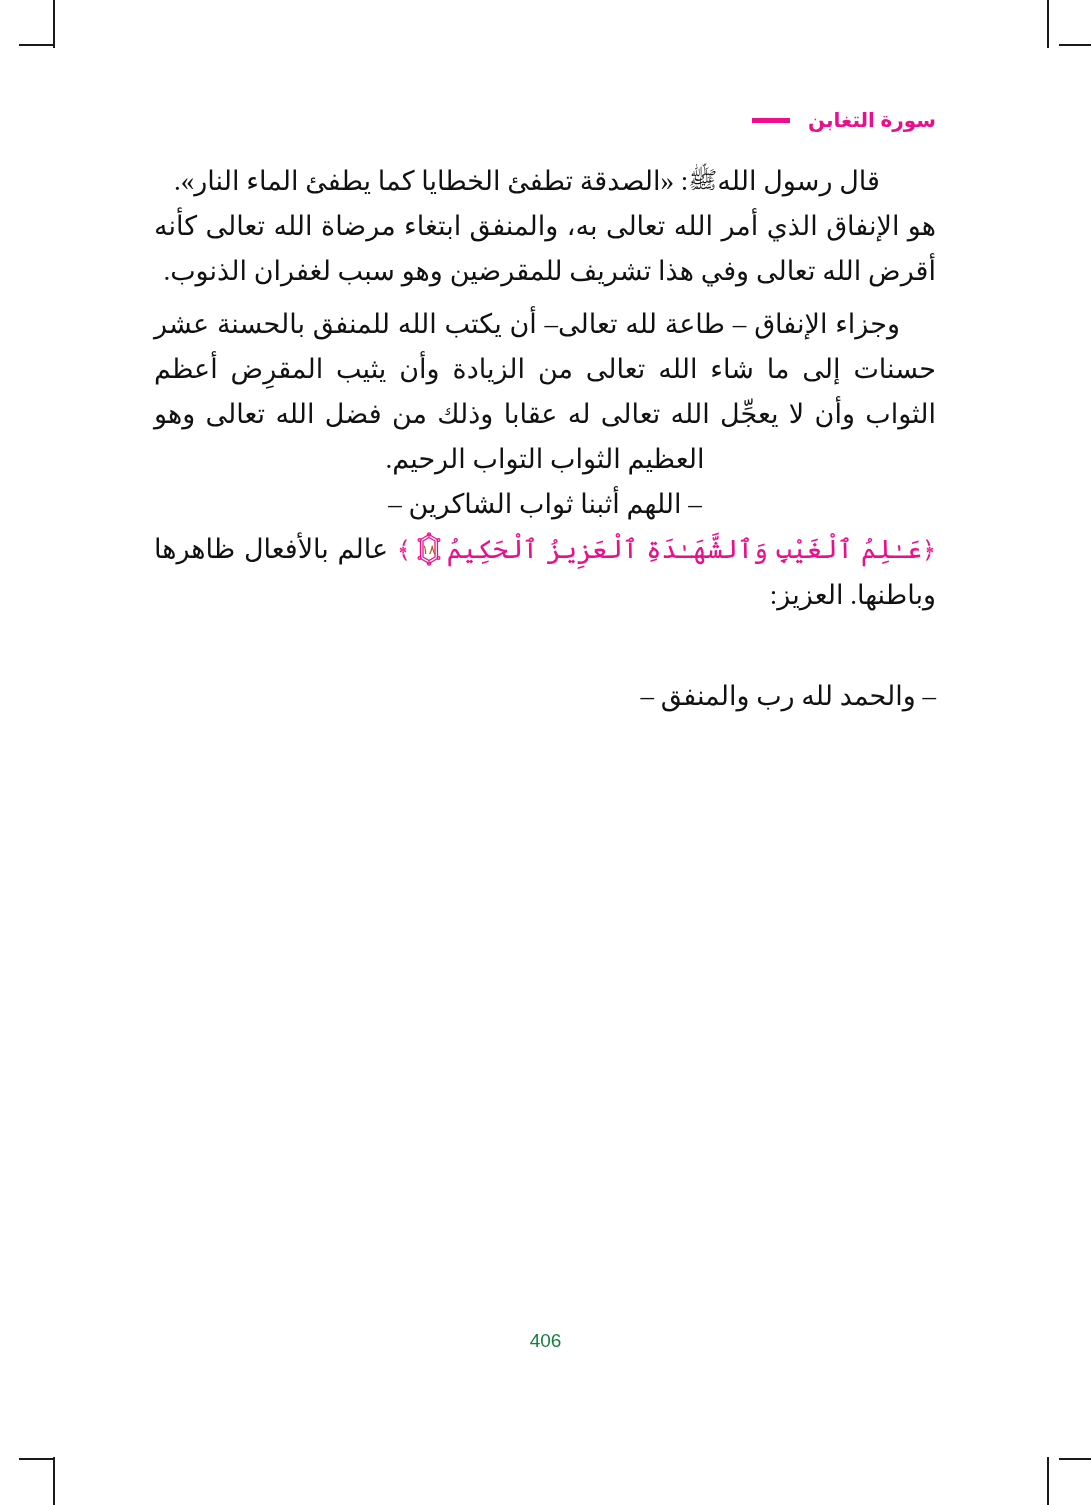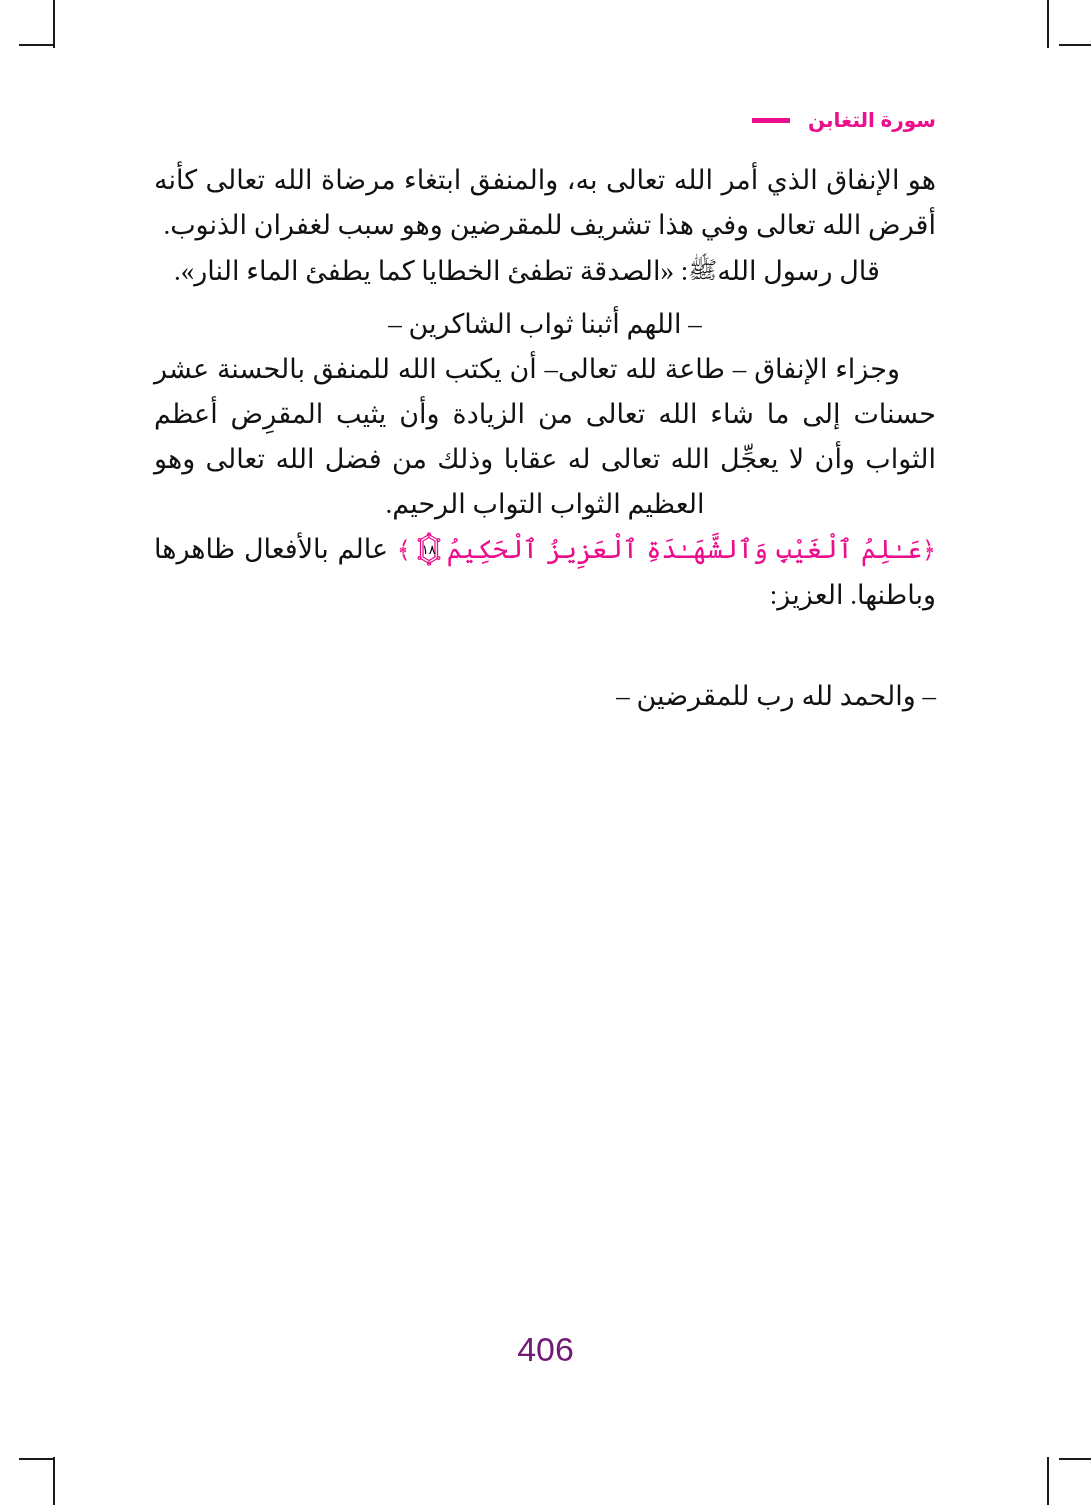--- a/index.html
+++ b/index.html
@@ -127,36 +127,36 @@
     position: absolute;
     inset: 0;
   }
   .ayah-num {
     position: absolute;
     inset: 0;
     display: flex;
     align-items: center;
     justify-content: center;
     font-size: 13px;
-    color: #000000;
+    color: #a16207;
     font-family: "Liberation Serif", serif;
     line-height: 1;
   }
 
   
   .folio {
     position: absolute;
     top: 1330px;
     left: 0;
     right: 0;
     text-align: center;
     direction: ltr;
-    color: #701a75;
+    color: #15803d;
     font-family: "Liberation Sans", "DejaVu Sans", sans-serif;
-    font-size: 34px;
+    font-size: 19px;
   }
 </style>
 </head>
 <body>
 
 <div class="page">
 
   <div class="crop-mark crop-v crop-tl-v"></div>
   <div class="crop-mark crop-h crop-tl-h"></div>
   <div class="crop-mark crop-v crop-tr-v"></div>
@@ -166,48 +166,48 @@
   <div class="crop-mark crop-v crop-br-v"></div>
   <div class="crop-mark crop-h crop-br-h"></div>
 
   <div class="running-header">
     <span class="header-title">سورة التغابن</span>
     <span class="header-rule"></span>
   </div>
 
   <div class="body-block">
 
+    <p class="para indent solo-center"><span>قال رسول الله</span><span class="salawat">ﷺ</span><span>: «الصدقة تطفئ الخطايا كما يطفئ الماء النار».</span></p>
+
     <p class="para last-right">هو الإنفاق الذي أمر الله تعالى به، والمنفق ابتغاء مرضاة الله تعالى كأنه أقرض الله تعالى وفي هذا تشريف للمقرضين وهو سبب لغفران الذنوب.</p>
 
-    <p class="para indent solo-center"><span>قال رسول الله</span><span class="salawat">ﷺ</span><span>: «الصدقة تطفئ الخطايا كما يطفئ الماء النار».</span></p>
-
     <div class="spacer-sm"></div>
 
+    <p class="para indent last-center">وجزاء الإنفاق – طاعة لله تعالى– أن يكتب الله للمنفق بالحسنة عشر حسنات إلى ما شاء الله تعالى من الزيادة وأن يثيب المقرِض أعظم الثواب وأن لا يعجِّل الله تعالى له عقابا وذلك من فضل الله تعالى وهو العظيم الثواب التواب الرحيم.</p>
+
     <p class="para solo-center">– اللهم أثبنا ثواب الشاكرين –</p>
-
-    <p class="para indent last-center">وجزاء الإنفاق – طاعة لله تعالى– أن يكتب الله للمنفق بالحسنة عشر حسنات إلى ما شاء الله تعالى من الزيادة وأن يثيب المقرِض أعظم الثواب وأن لا يعجِّل الله تعالى له عقابا وذلك من فضل الله تعالى وهو العظيم الثواب التواب الرحيم.</p>
 
     <p class="para last-right"><span class="ayah"><span class="ayah-bracket">﴿</span><span>عَـٰلِمُ ٱلْغَيْبِ وَٱلشَّهَـٰدَةِ ٱلْعَزِيزُ ٱلْحَكِيمُ</span><span class="ayah-marker"><svg viewBox="0 0 34 34" xmlns="http://www.w3.org/2000/svg">
               <g fill="none" stroke="#ec0e8c" stroke-width="1.3">
                 <polygon points="17,2.5 25.5,7.5 25.5,26.5 17,31.5 8.5,26.5 8.5,7.5"></polygon>
                 <polygon points="17,5.5 23,9 23,25 17,28.5 11,25 11,9"></polygon>
                 <circle cx="17" cy="2.5" r="1.6"></circle>
                 <circle cx="17" cy="31.5" r="1.6"></circle>
                 <circle cx="26.5" cy="8" r="1.4"></circle>
                 <circle cx="7.5" cy="8" r="1.4"></circle>
                 <circle cx="26.5" cy="26" r="1.4"></circle>
                 <circle cx="7.5" cy="26" r="1.4"></circle>
               </g>
             </svg><span class="ayah-num">١٨</span></span><span class="ayah-bracket">﴾</span></span> <span>عالم بالأفعال ظاهرها وباطنها. العزيز:</span></p>
 
 
     <div class="spacer-lg"></div>
 
 
     <div class="spacer-sm"></div>
 
-    <p class="para solo-right">– والحمد لله رب للمقرضين –</p>
+    <p class="para solo-right">– والحمد لله رب والمنفق –</p>
 
   </div>
 
   <div class="folio">406</div>
 
 </div>
 
 </body></html>

